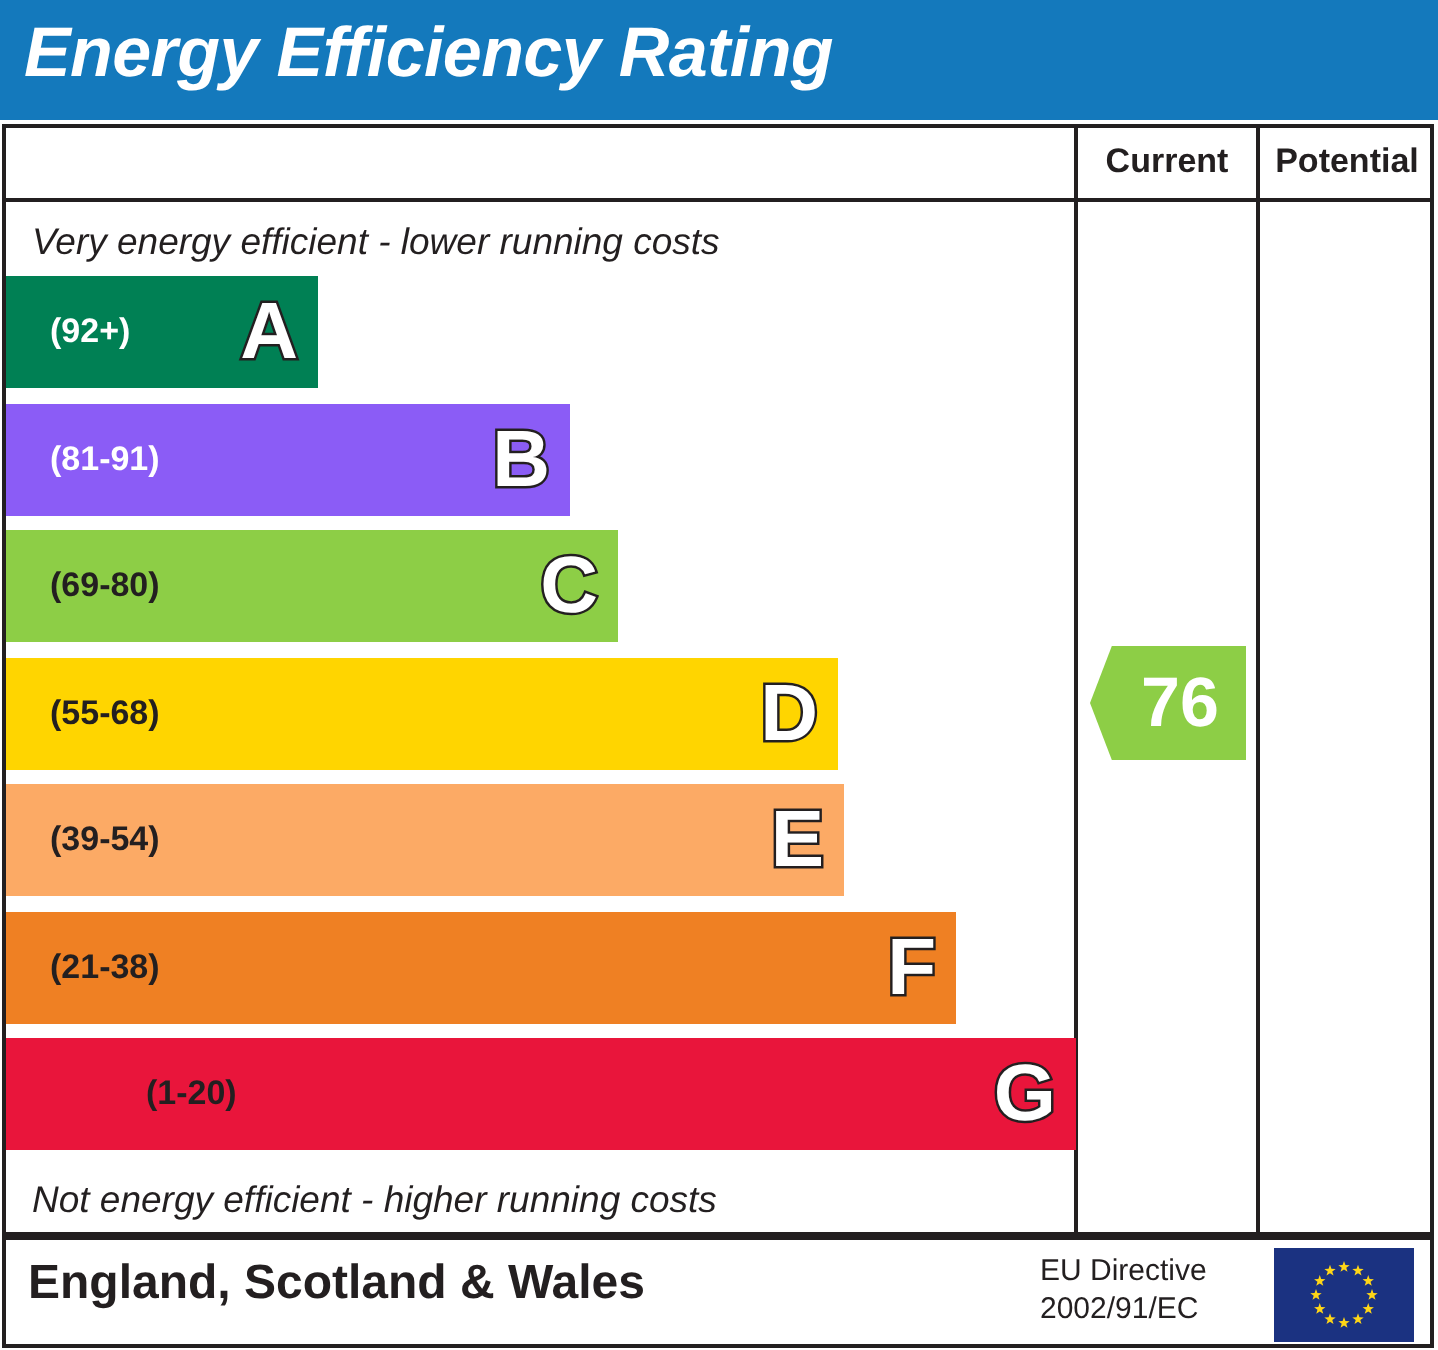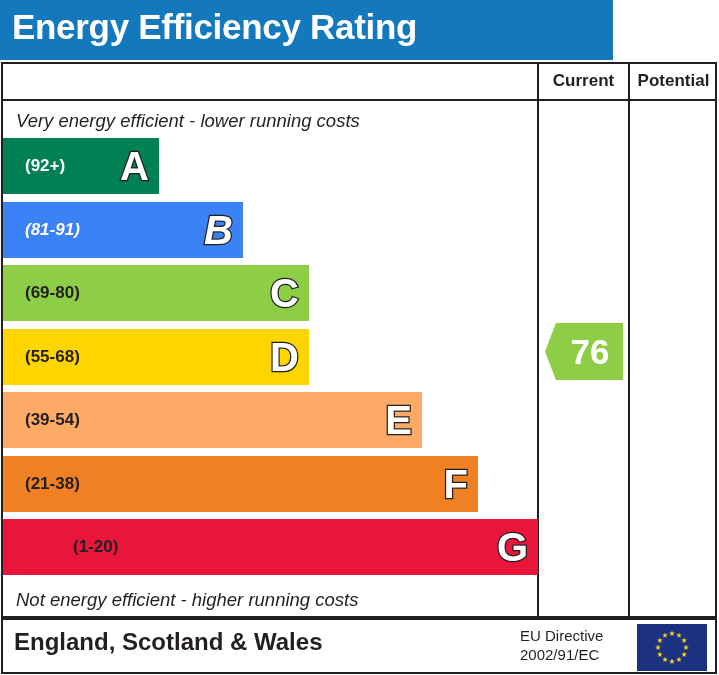--- a/index.html
+++ b/index.html
@@ -15,22 +15,23 @@
     width: 719px;
     height: 675px;
     background: #ffffff;
     overflow: hidden;
   }
 
   
   .title-bar {
     position: absolute;
     left: 0; top: 0;
-    width: 613px; height: 60px;
+    width: 719px; height: 60px;
     background: #1479bc;
+    font-style: italic;
   }
   .title-text {
     position: absolute;
     left: 12px; top: 7px;
     font-size: 35px;
     font-weight: bold;
     color: #ffffff;
     letter-spacing: -0.3px;
     white-space: nowrap;
   }
@@ -182,29 +183,29 @@
   <div class="col-head pot">Potential</div>
 
   <div class="caption top">Very energy efficient - lower running costs</div>
   <div class="caption bottom">Not energy efficient - higher running costs</div>
 
   <div id="bands-host">
       <div class="band" style="top: 138px; width: 156px; background: rgb(0, 128, 84);">
         <span class="band-range" style="color: rgb(255, 255, 255);">(92+)</span>
         <span class="band-letter">A</span>
       </div>
-      <div class="band" style="top: 201.5px; width: 240px; background: #3b82f6; font-style: italic;">
+      <div class="band" style="top: 201.5px; width: 282px; background: #8b5cf6;">
         <span class="band-range" style="color: rgb(255, 255, 255);">(81-91)</span>
         <span class="band-letter">B</span>
       </div>
       <div class="band" style="top: 265px; width: 306px; background: rgb(141, 206, 70);">
         <span class="band-range" style="color: rgb(35, 31, 32);">(69-80)</span>
         <span class="band-letter">C</span>
       </div>
-      <div class="band" style="top: 328.5px; width: 306px; background: rgb(255, 213, 0);">
+      <div class="band" style="top: 328.5px; width: 416px; background: rgb(255, 213, 0);">
         <span class="band-range" style="color: rgb(35, 31, 32);">(55-68)</span>
         <span class="band-letter">D</span>
       </div>
       <div class="band" style="top: 392px; width: 419px; background: rgb(252, 170, 101);">
         <span class="band-range" style="color: rgb(35, 31, 32);">(39-54)</span>
         <span class="band-letter">E</span>
       </div>
       <div class="band" style="top: 455.5px; width: 475px; background: rgb(239, 128, 35);">
         <span class="band-range" style="color: rgb(35, 31, 32);">(21-38)</span>
         <span class="band-letter">F</span>

